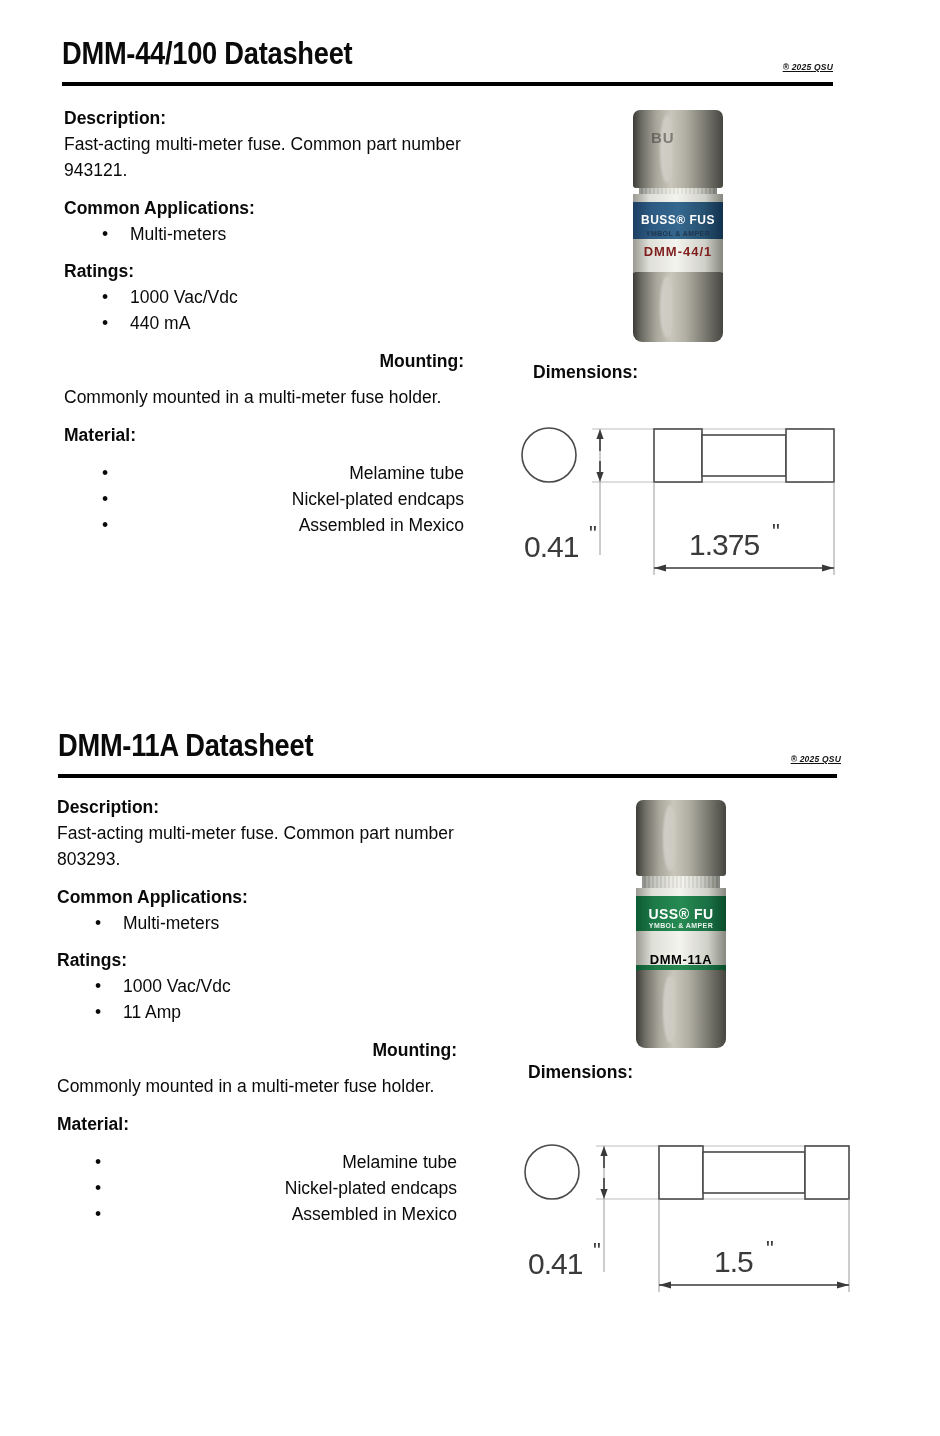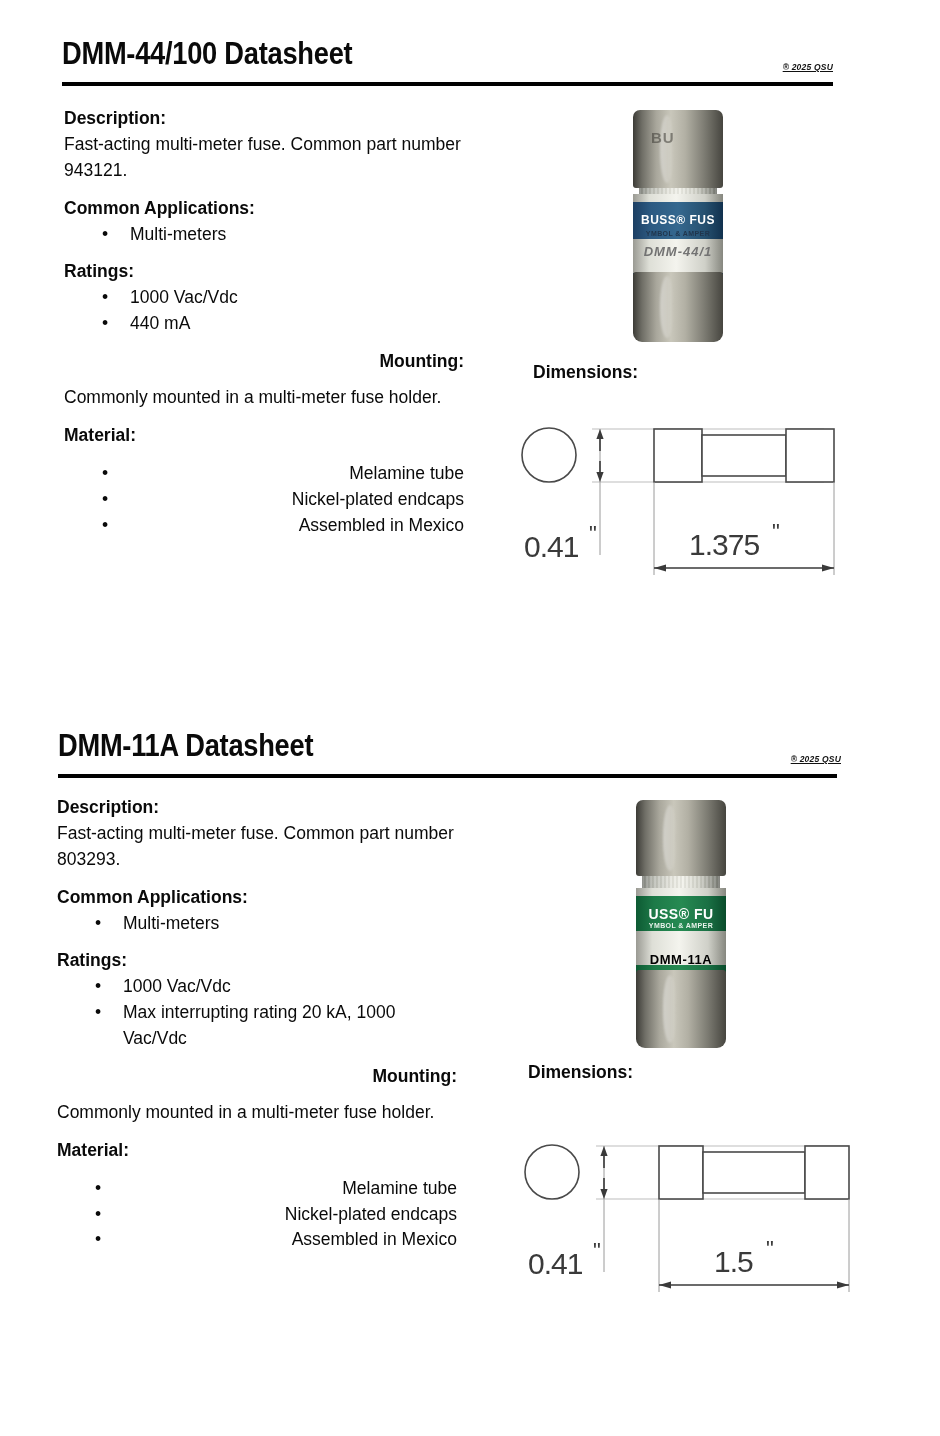--- a/index.html
+++ b/index.html
@@ -305,21 +305,21 @@
     <div class="right-col">
 
       <div class="fuse-photo">
         <div class="fuse-body"></div>
         <div class="label-white" style="top:84px;height:26px;"></div>
         <div class="band band-blue" style="top:92px;height:9px;"></div>
         <div class="band band-blue" style="top:101px;height:28px;"></div>
         <div class="brand-text" style="top:103px;font-size:12px;color:#ffffff;letter-spacing:0.5px;">BUSS® FUS</div>
         <div class="brand-text" style="top:120px;font-size:7px;color:#20364d;letter-spacing:0.4px;">YMBOL &amp; AMPER</div>
         <div class="label-white" style="top:129px;height:34px;"></div>
-        <div class="brand-text" style="top:134px;font-size:13px;color:#737373;letter-spacing:1px;font-style:italic;">DMM-44/1</div>
+        <div class="brand-text" style="top:134px;font-size:13px;color:#7f1d1d;letter-spacing:1px;">DMM-44/1</div>
         <div class="band band-blue" style="top:163px;height:7px;"></div>
 
         <div class="cap cap-top">
           <div class="cap-sheen"></div>
           <div class="cap-emboss">BU</div>
         </div>
         <div class="cap cap-bot">
           <div class="cap-sheen"></div>
         </div>
       </div>
@@ -371,21 +371,21 @@
       <p class="para">Fast-acting multi-meter fuse. Common part number 803293.</p>
 
       <div class="heading">Common Applications:</div>
       <ul class="blist">
         <li>Multi-meters</li>
       </ul>
 
       <div class="heading">Ratings:</div>
       <ul class="blist">
         <li>1000 Vac/Vdc</li>
-        <li>Max interrupting rating 20 kA, 1000 Vac/Vdc</li>
+        <li>11 Amp</li>
       </ul>
 
       <div class="heading gap-before">Mounting:</div>
       <p class="para mount-para">Commonly mounted in a multi-meter fuse holder.</p>
 
       <div class="heading">Material:</div>
       <ul class="blist gap-before">
         <li>Melamine tube</li>
         <li>Nickel-plated endcaps</li>
         <li>Assembled in Mexico</li>

